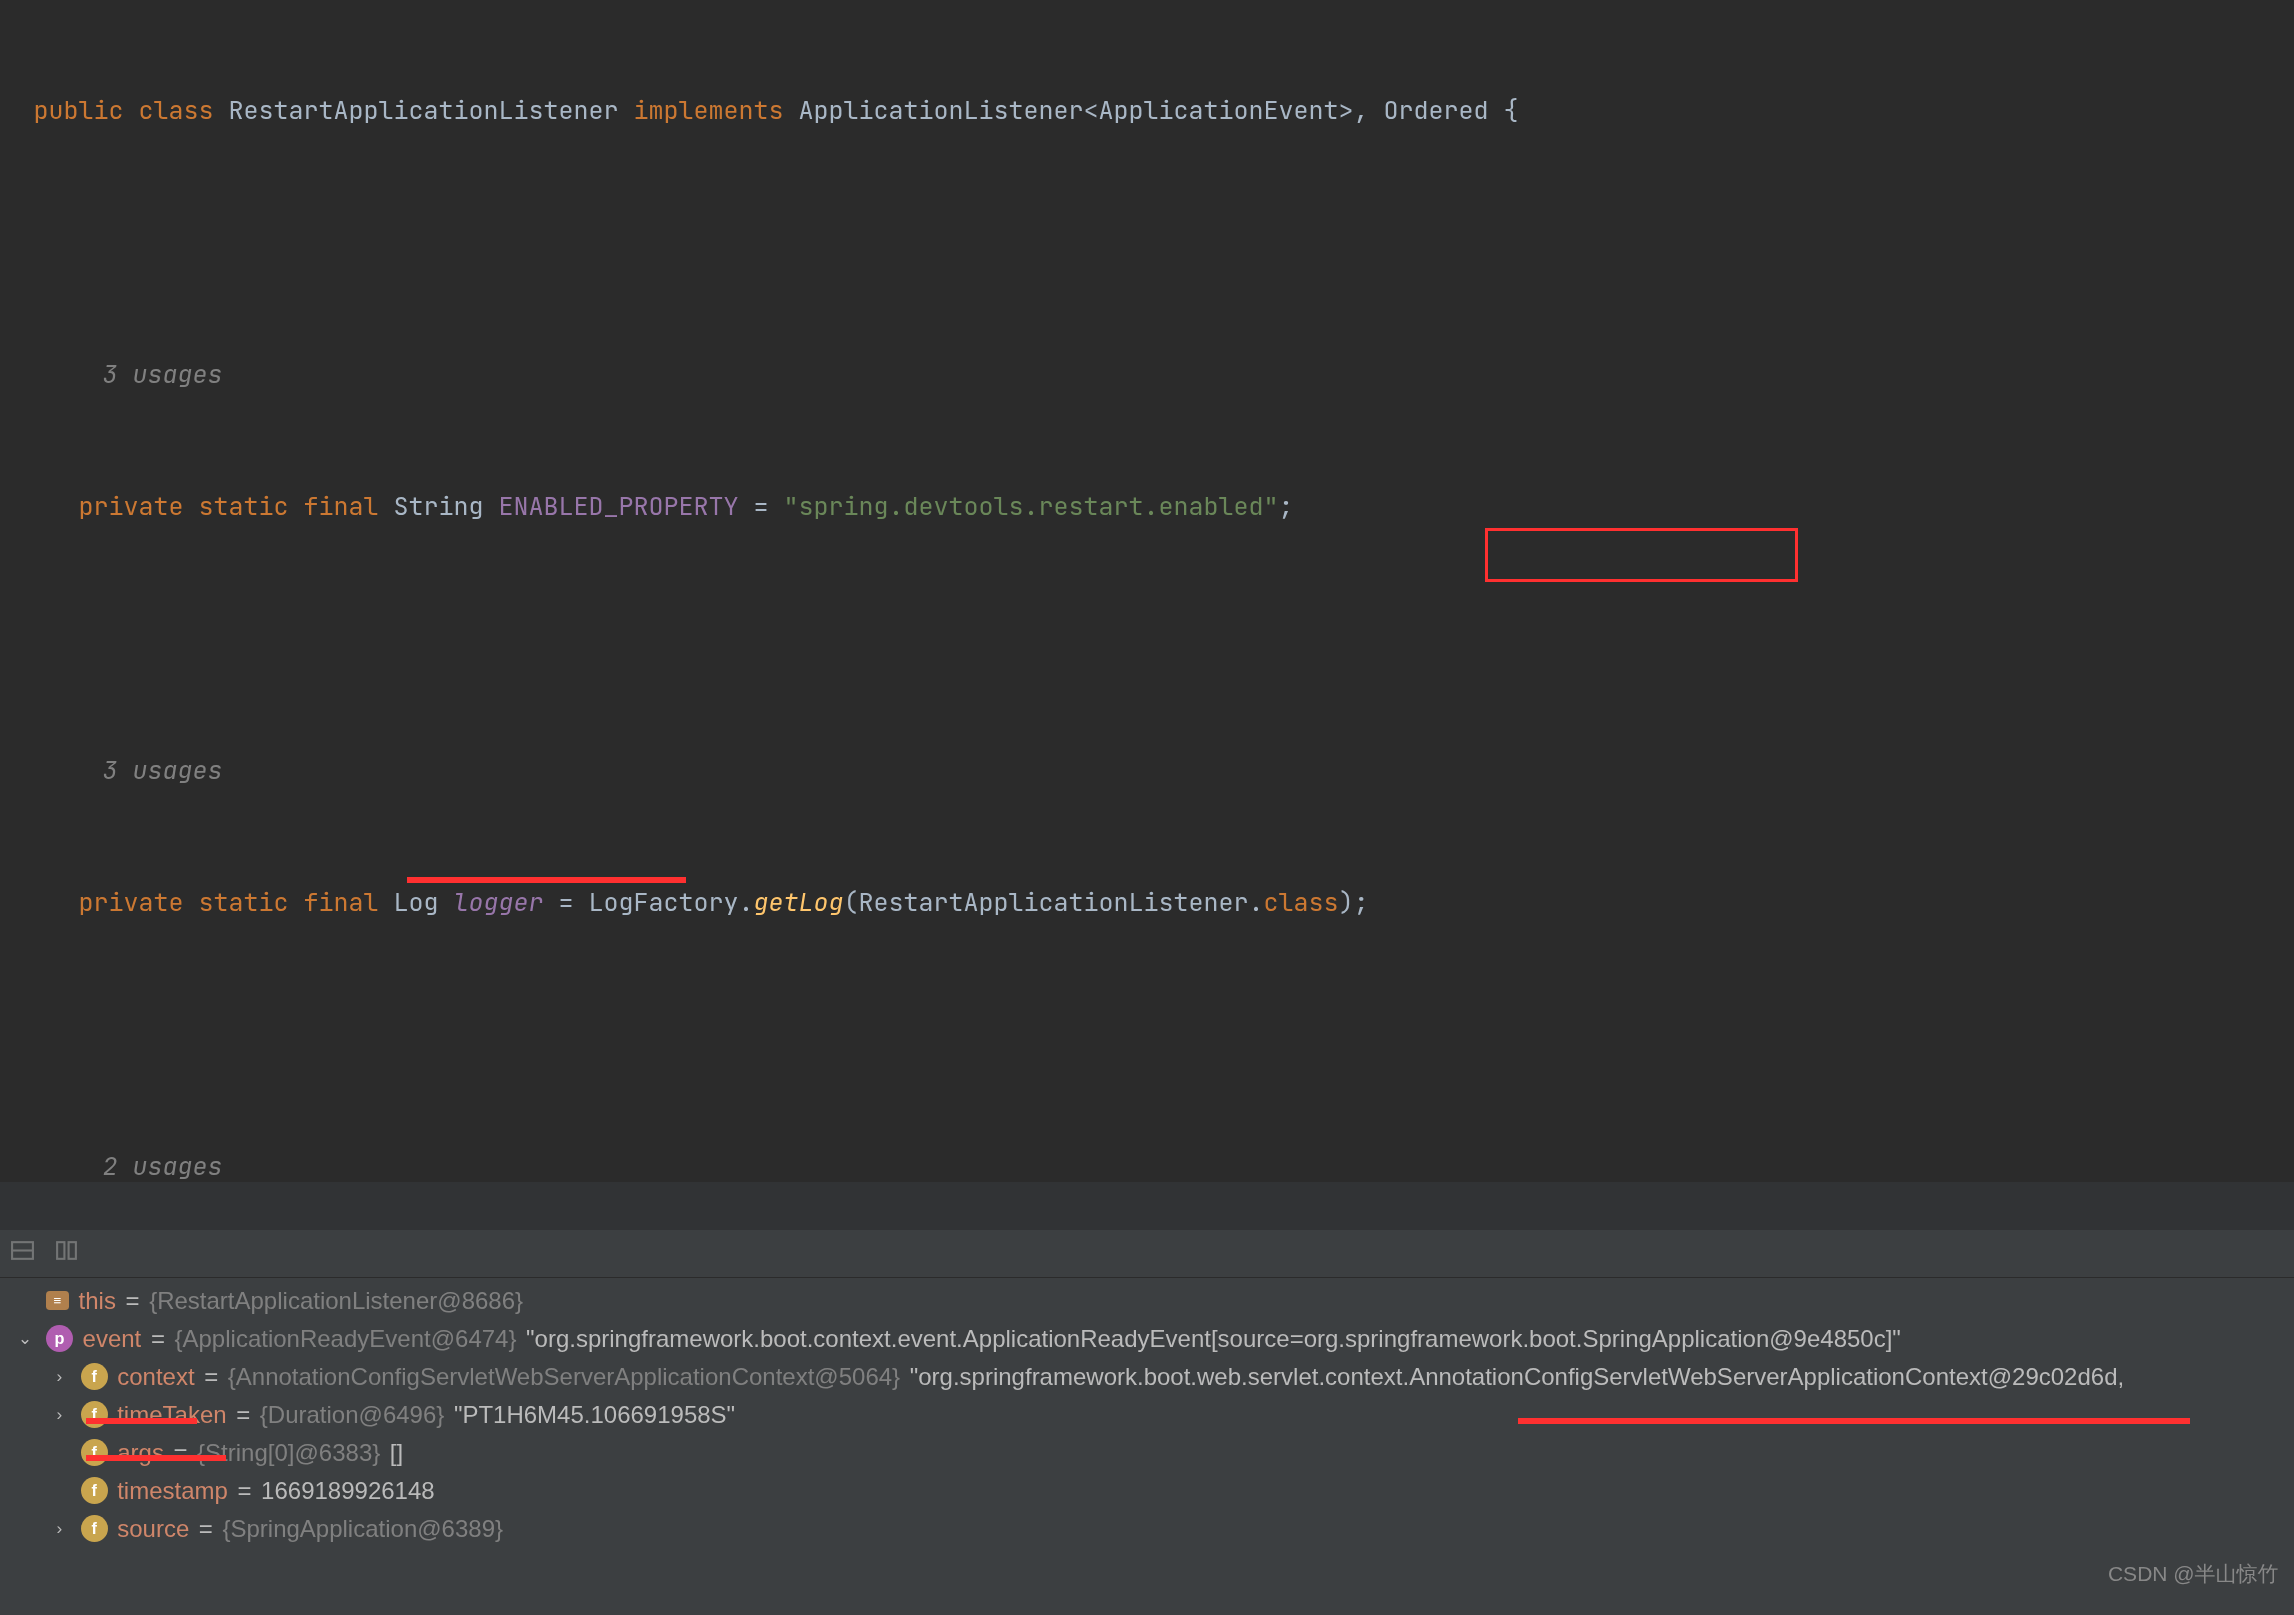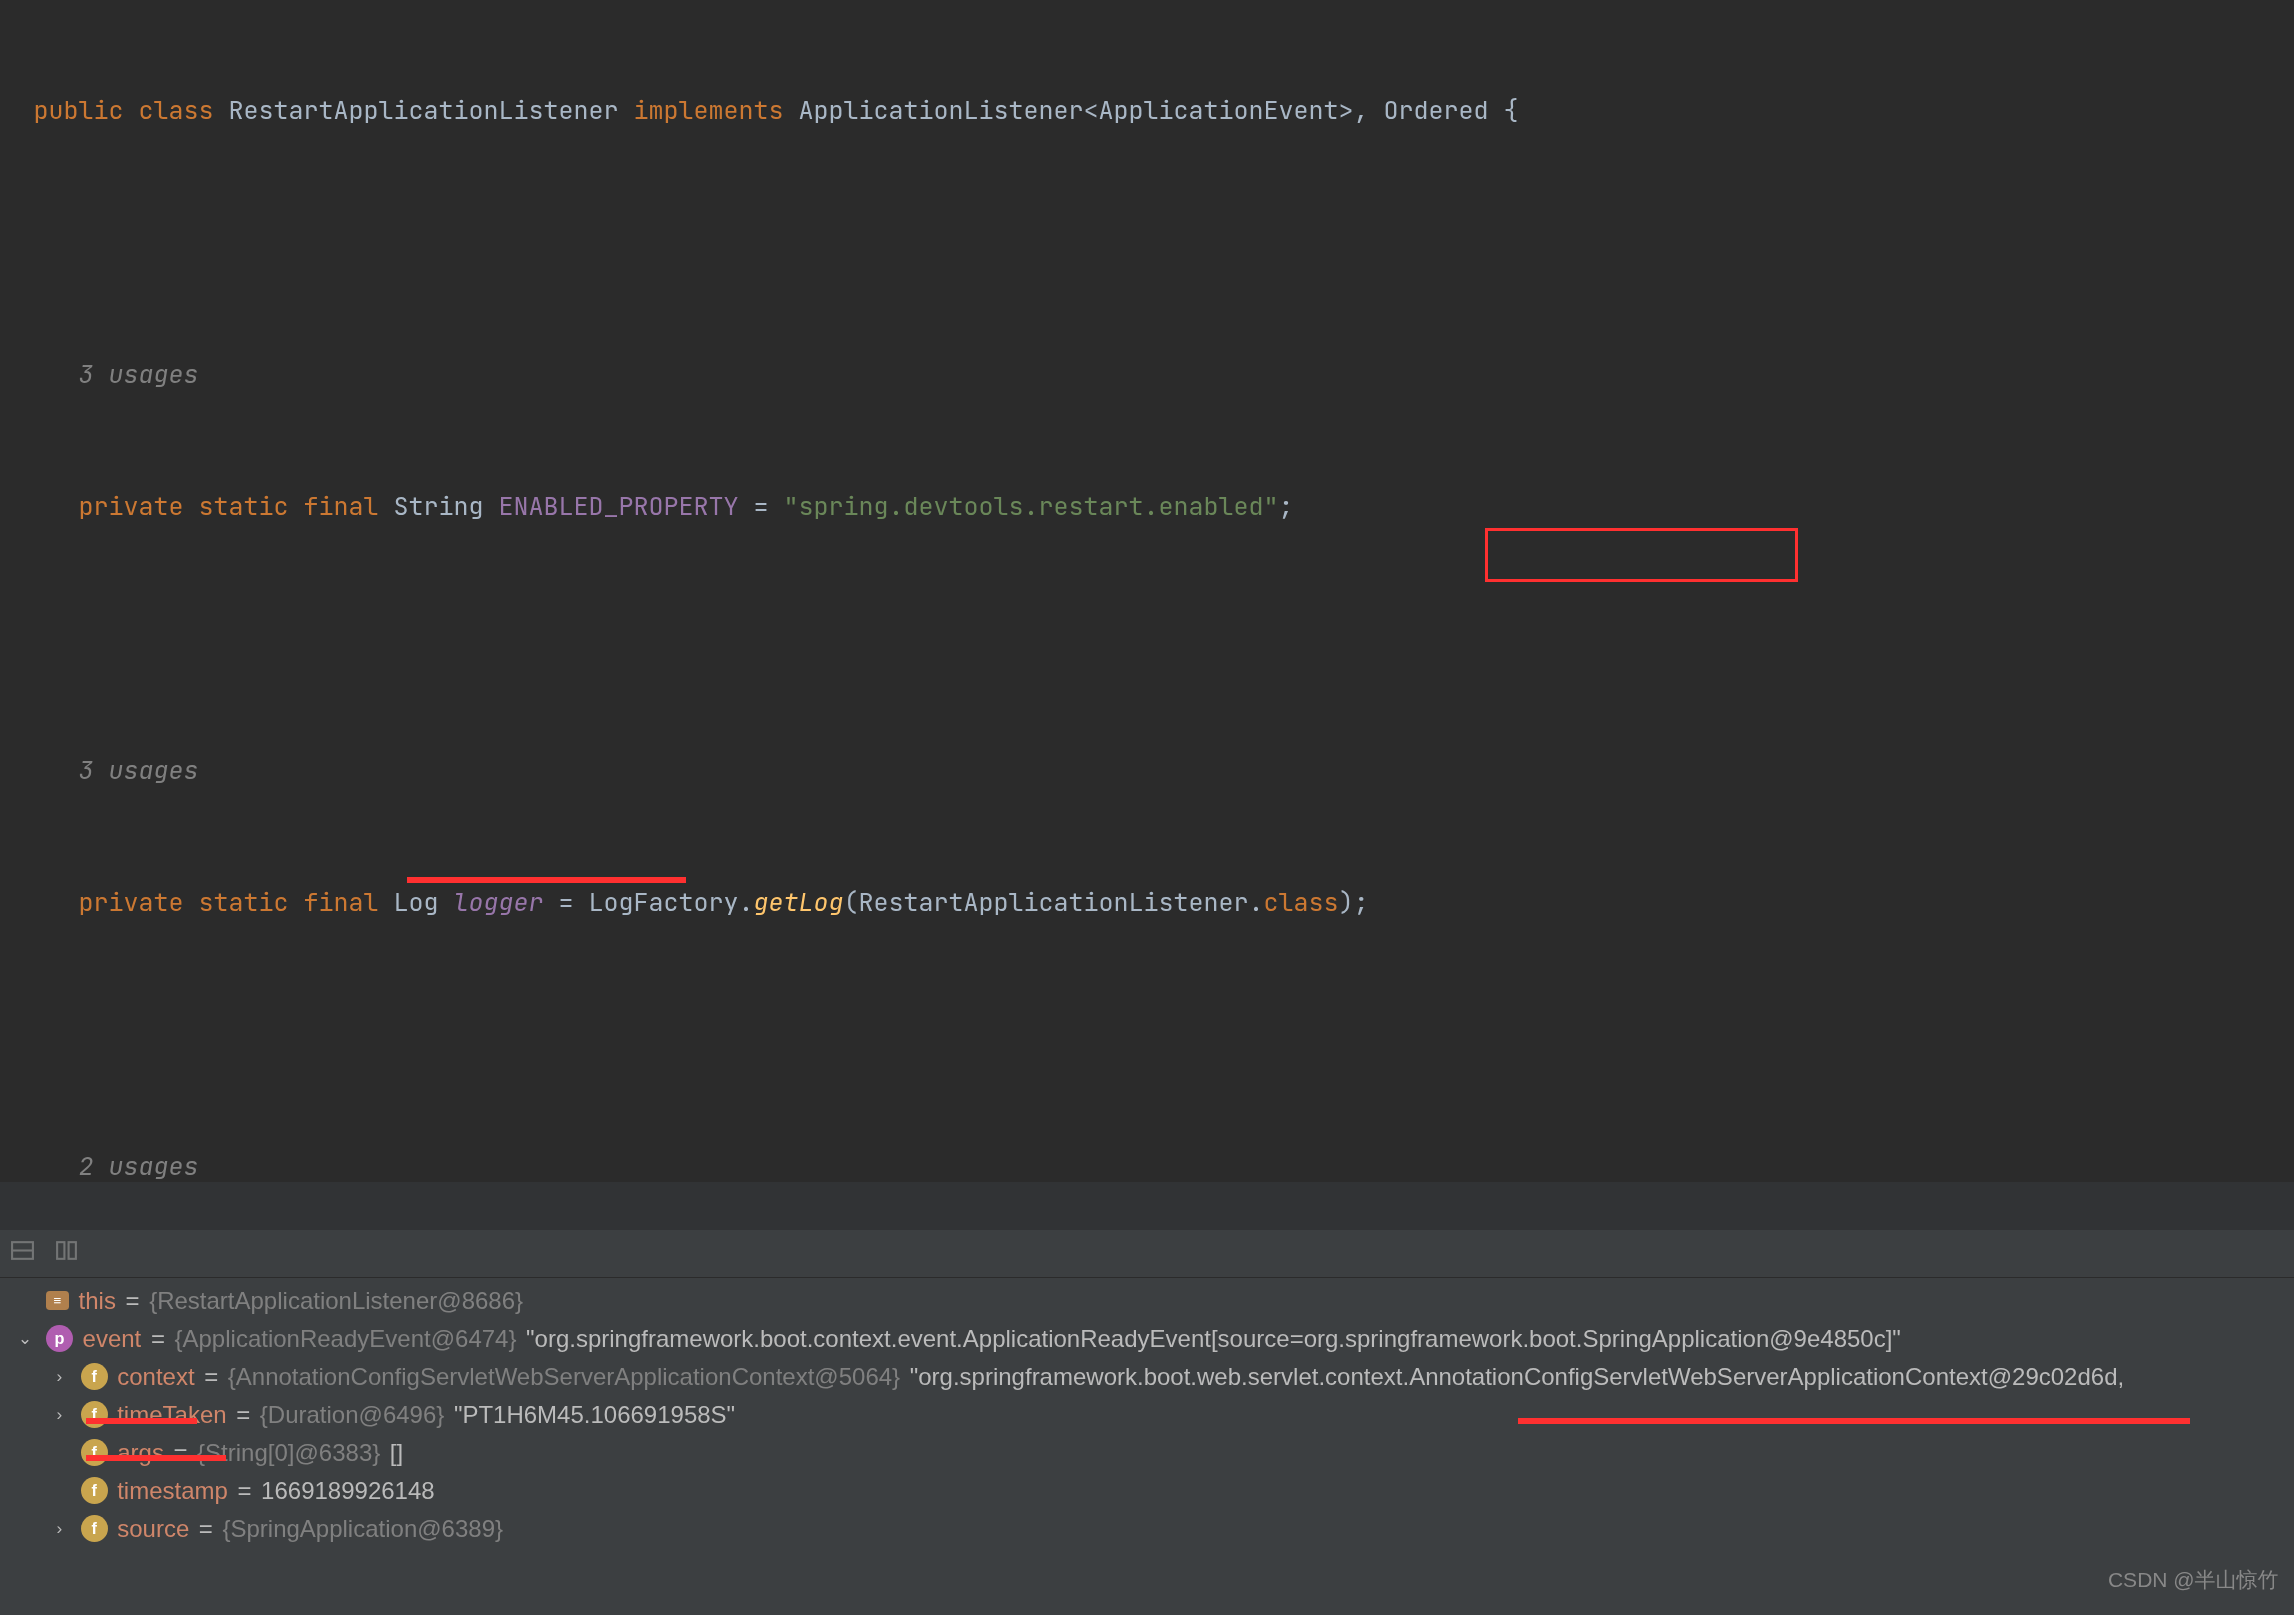--- a/index.html
+++ b/index.html
@@ -1,21 +1,21 @@
 <!DOCTYPE html>
 <html><head>
 <meta charset="utf-8">
 <style>
   * { margin:0; padding:0; box-sizing:border-box; }
   html,body { width:2294px; height:1616px; background:#2b2b2b; font-family:"JetBrains Mono","Consolas",monospace; font-size:25px; overflow:hidden; }
   .editor { position:relative; width:100%; height:1182px; background:#2b2b2b; }
   .code { position:absolute; left:14.4px; top:0; right:0; color:#a9b7c6; line-height:44px; white-space:pre; }
   .line { height:44px; padding-left:19px; position:relative; }
   .line.sep { border-top:1px solid #555; }
-  .usages, .hint, .cmt { color:#808080; font-style:italic; }
+  .usages, .hint, .cmt { color:#808080; font-style:italic;margin-left:24px; }
   .hint { font-style:italic; }
   .kw { color:#cc7832; }
   .fn { color:#ffc66d;text-align:center; }
   .str { color:#6a8759; }
   .ann { color:#bbb529; }
   .fld { color:#9876aa; }
   .id { color:#a9b7c6; }
   .redbox { position:absolute; border:3.8px solid #ff3030; pointer-events:none; }
   .redline { position:absolute; height:5.8px; background:#ff3030; pointer-events:none; }
 
@@ -29,21 +29,21 @@
   .chevron.empty { visibility:hidden; }
   .icon-badge { width:27px; height:27px; border-radius:13.4px; display:inline-flex; align-items:center; justify-content:center; font-size:16.3px; font-weight:bold; font-family:sans-serif; }
   .ic-this { background:#b0804d; color:#fff; border-radius:3.8px; width:23px; height:19px; font-size:13.4px; }
   .ic-p { background:#b05db0; color:#fff; }
   .ic-f { background:#c9a54e; color:#fff; }
   .vname { color:#d0866a; }
   .veq { color:#bbbbbb; }
   .vtype { color:#808080; }
   .vval { color:#bbbbbb; }
 
-  .watermark { position:absolute; right:15.4px; bottom:21px; color:#888; font-size:21px; font-family:sans-serif; }
+  .watermark { position:absolute; right:15.4px; bottom:27px; color:#888; font-size:21px; font-family:sans-serif; }
   .gap { position:absolute; top:1182px; left:0; right:0; height:48px; background:#313335; }
 </style>
 </head>
 <body>
 
 <div class="editor">
  <div class="code">
   <div class="line"><span class="kw">public</span> <span class="kw">class</span> <span class="id">RestartApplicationListener</span> <span class="kw">implements</span> <span class="id">ApplicationListener</span><span class="id">&lt;</span><span class="id">ApplicationEvent</span><span class="id">&gt;</span><span class="id">, </span><span class="id">Ordered</span><span class="id"> {</span></div>
   <div class="line"></div>
   <div class="line">   <span class="usages">3 usages</span></div>

